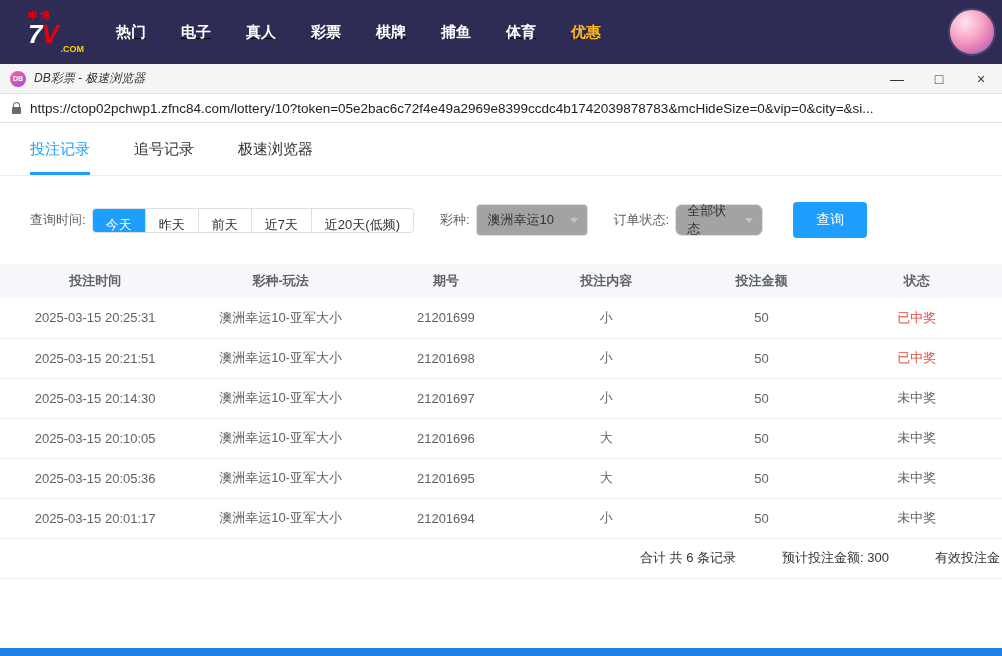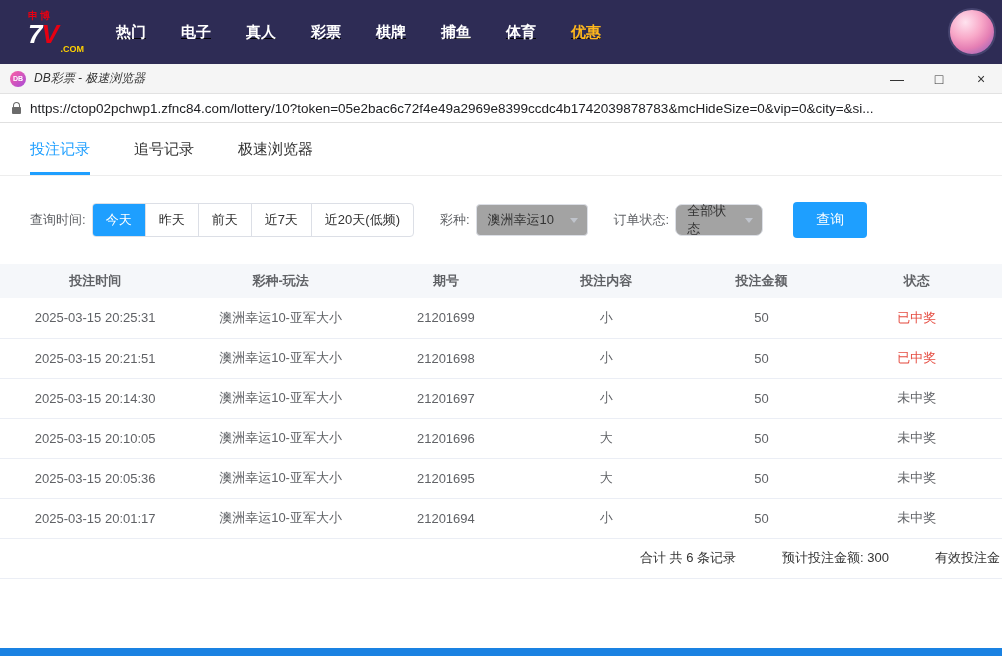--- a/index.html
+++ b/index.html
@@ -74,21 +74,21 @@
   
   .tabs { display: flex; gap: 44px; padding: 17px 0 0 30px; border-bottom: 1px solid #ededed; }
   .tab { font-size: 15px; color: #333; padding-bottom: 13px; cursor: pointer; }
   .tab.active { color: var(--accent); border-bottom: 3px solid var(--accent); }
 
   
   .filters { display: flex; align-items: center; margin: 26px 0 0 30px; font-size: 13px; color: #606266; }
   .flabel { margin-right: 6px; }
   .gap { margin-left: 26px; }
   .seg-group { display: flex; border: 1px solid #dcdfe6; border-radius: 4px; overflow: hidden; background: #fff; }
-  .seg { padding: 0 13px; height: 32px; line-height: 32px; color: #333; border-right: 1px solid #dcdfe6; cursor: pointer; white-space: nowrap; }
+  .seg { padding: 0 13px; height: 23px; line-height: 32px; color: #333; border-right: 1px solid #dcdfe6; cursor: pointer; white-space: nowrap; }
   .seg:last-child { border-right: none; }
   .seg.active { background: var(--accent); color: #fff; }
   .select {
     display: flex; align-items: center; justify-content: space-between;
     border: 1px solid #dcdfe6; border-radius: 4px; background: #a3a3a3;
     height: 32px; padding: 0 9px 0 11px; color: #333; cursor: pointer;
   }
   .select.lottery { width: 112px; }
   .select.status { width: 88px; border-radius: 7px; }
   .caret { width: 0; height: 0; border-left: 4px solid transparent; border-right: 4px solid transparent; border-top: 5px solid #c0c4cc; margin-left: 8px; flex: none; }

